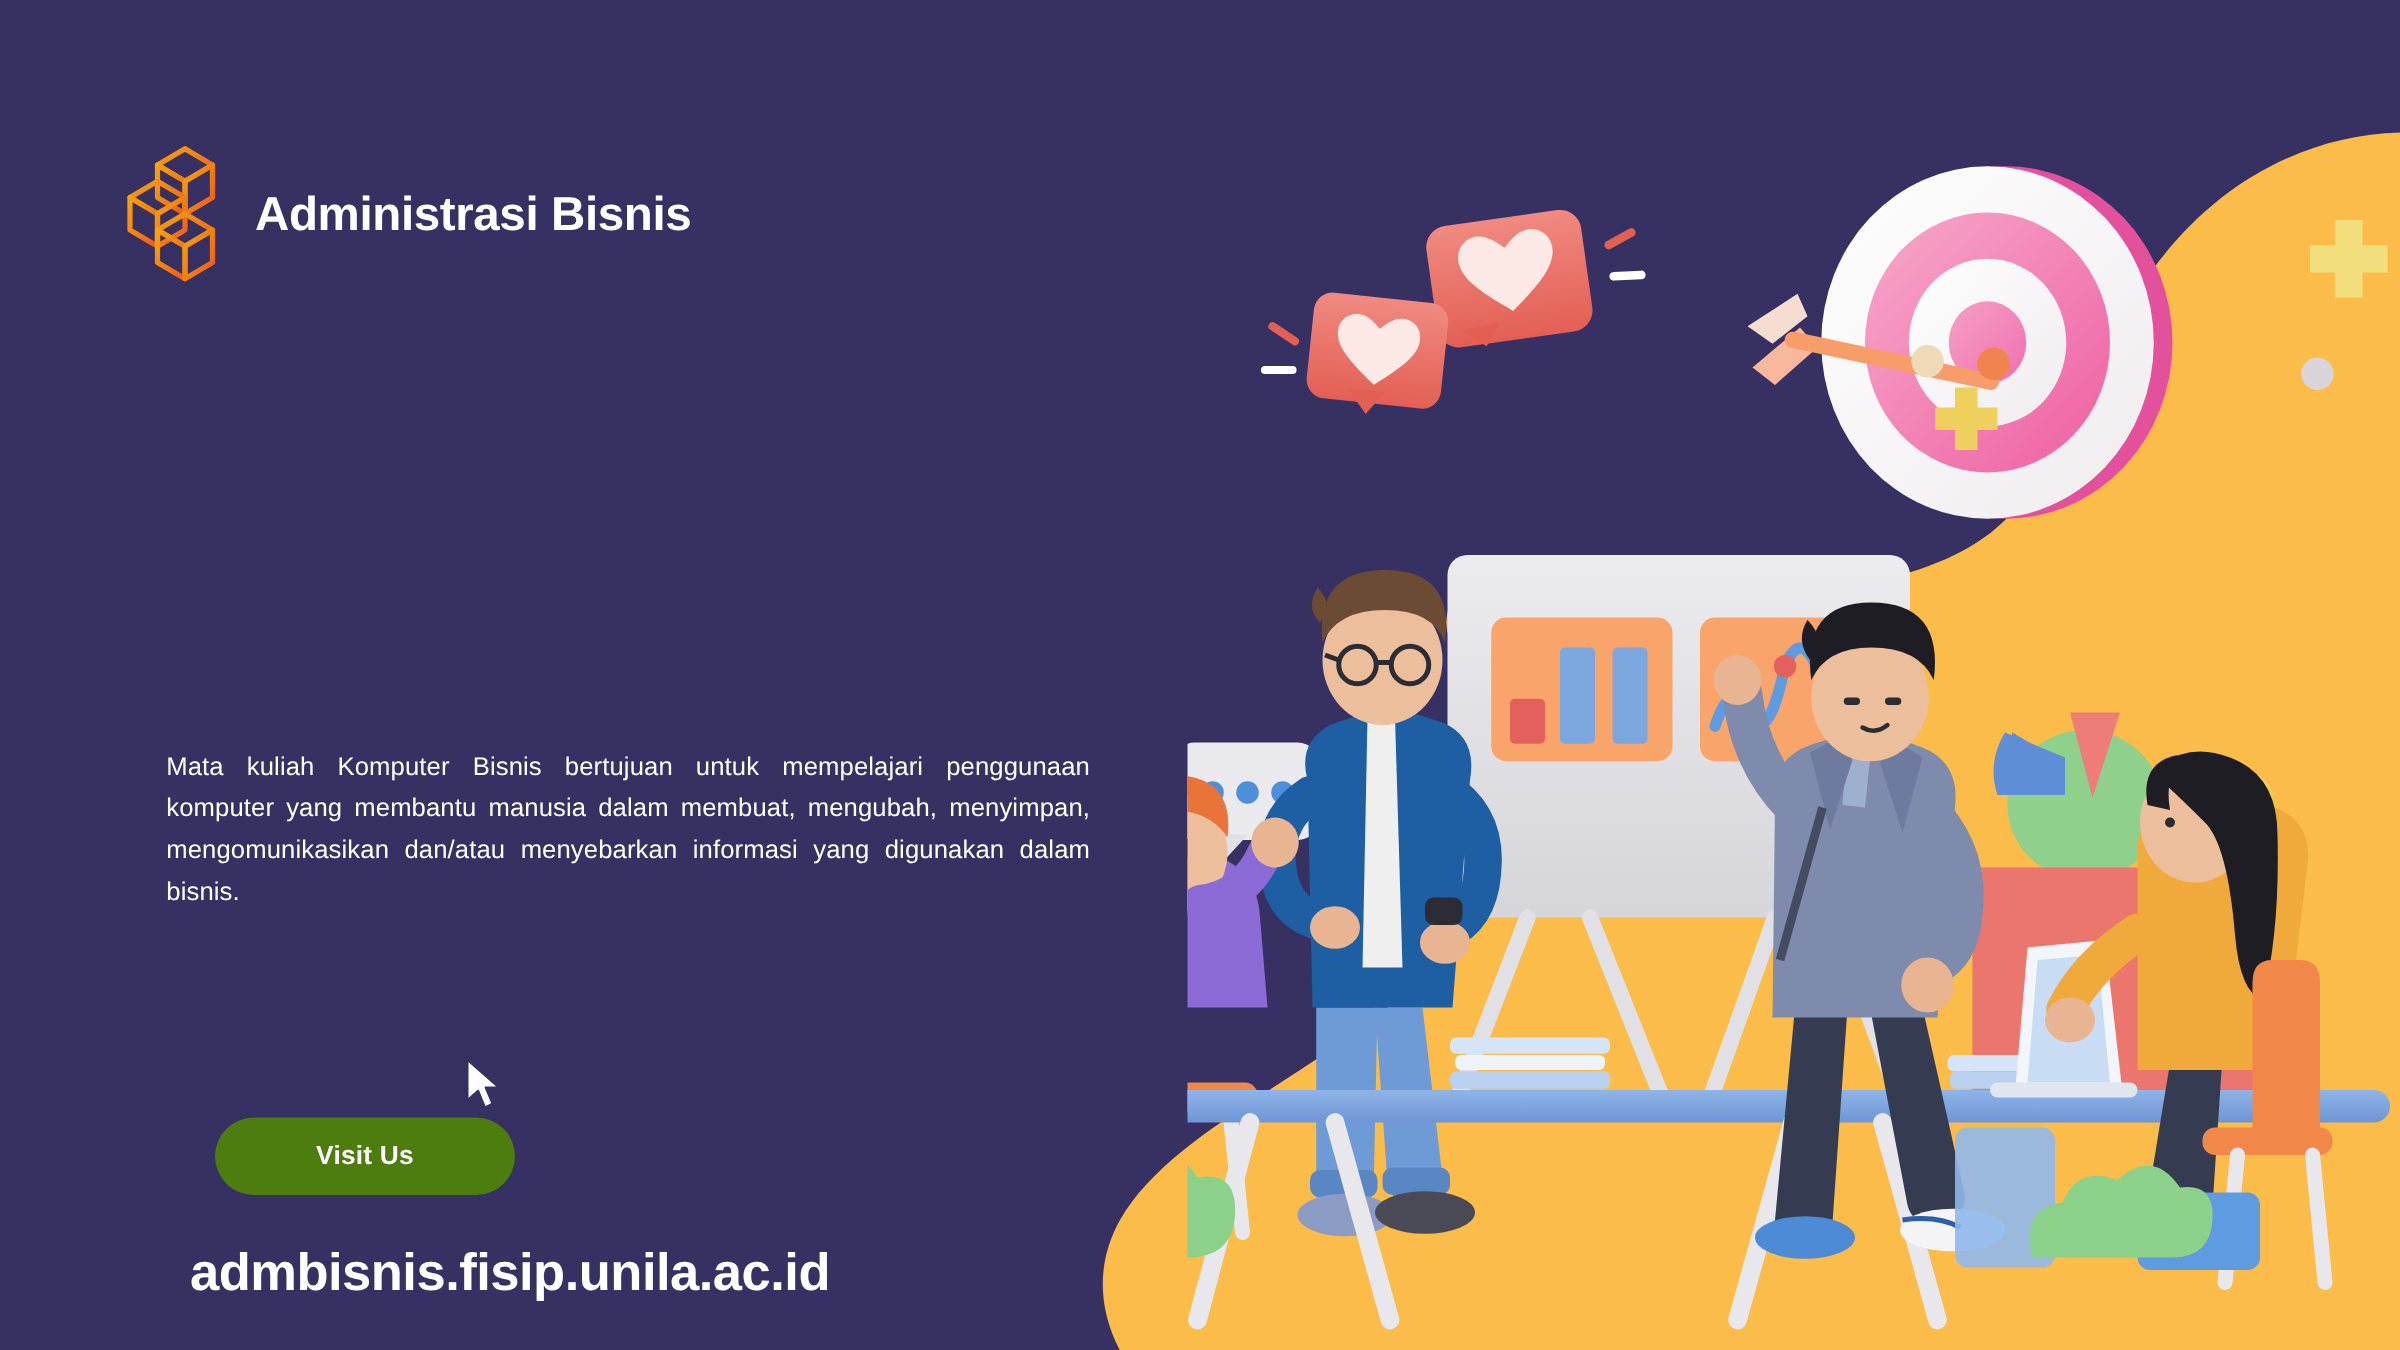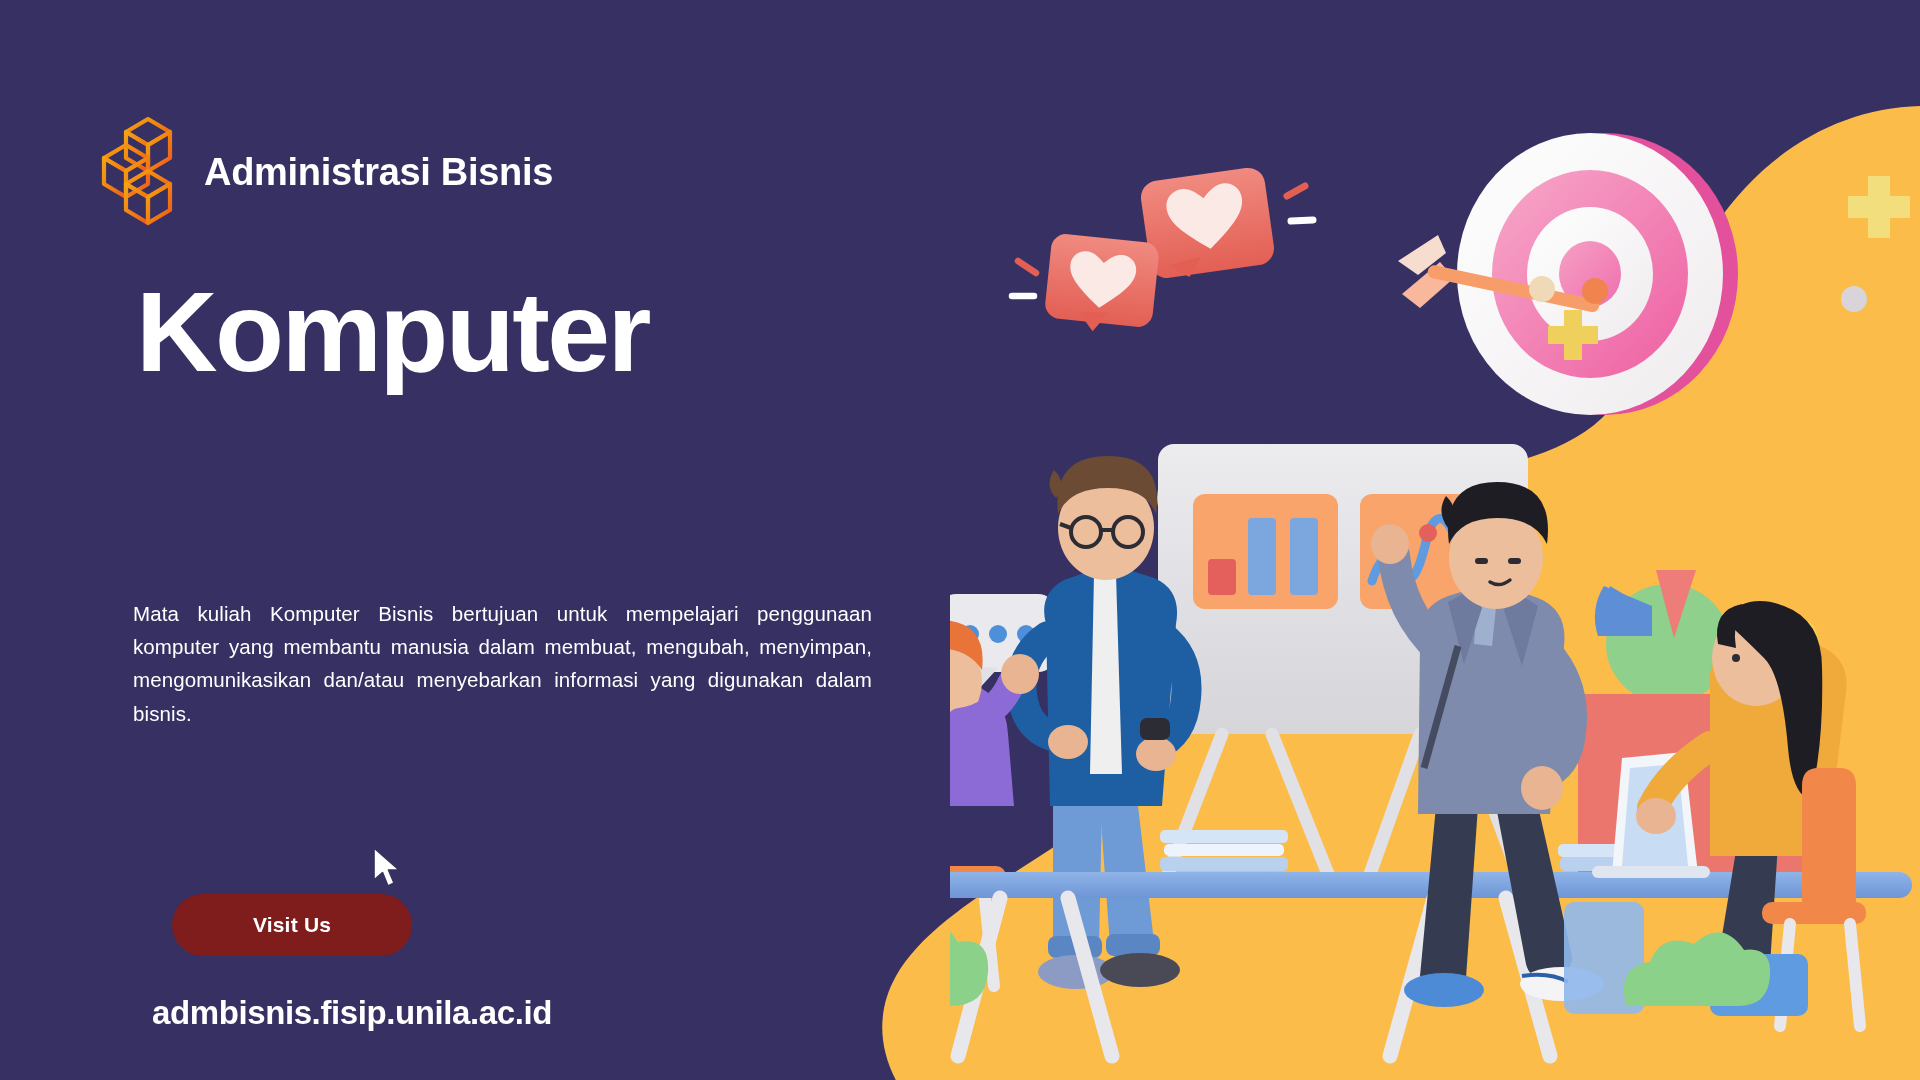--- a/index.html
+++ b/index.html
@@ -43,21 +43,21 @@
     position:absolute; left:172px; top:848px;
     width:240px; height:62px; border:0; border-radius:40px;
     background:#F05423; color:#ffffff;
     font-family:"Liberation Sans", sans-serif;
     font-size:21px; font-weight:700; letter-spacing:0.2px;
     cursor:pointer; display:flex; align-items:center; justify-content:center;
   }
 
   .url {
     position:absolute; left:152px; top:948px;
-    font-size:33px; font-weight:700; color:#ffffff; letter-spacing:-0.4px;
+    font-size:42px; font-weight:700; color:#ffffff; letter-spacing:-0.4px;
   }
 
   .cursor { position:absolute; left:370px; top:800px; width:34px; height:44px; pointer-events:none; }
 
   
   .illus { position:absolute; left:950px; top:0; width:970px; height:1080px; }
   .illus svg { display:block; width:100%; height:100%; }
 </style>
 </head>
 <body>
@@ -102,26 +102,25 @@
 
           <path d="M26 68 L48 55 L70 68 L48 81 Z"></path>
           <path d="M26 68 L26 94 L48 107 L48 81 Z"></path>
           <path d="M70 68 L70 94 L48 107 L48 81 Z"></path>
         </g>
       </svg>
       <div class="brand-name">Administrasi Bisnis</div>
     </div>
 
     <h1 class="headline">
-      <span class="l1">Komputer</span>
     </h1>
 
     <p class="lede">Mata kuliah Komputer Bisnis bertujuan untuk mempelajari penggunaan komputer yang membantu manusia dalam membuat, mengubah, menyimpan, mengomunikasikan dan/atau menyebarkan informasi yang digunakan dalam bisnis.</p>
 
-    <button class="cta" style="background: #7f1d1d;">Visit Us</button>
+    <button class="cta" style="background: #4d7c0f;">Visit Us</button>
 
     <div class="url">admbisnis.fisip.unila.ac.id</div>
 
     <svg class="cursor" viewBox="0 0 34 44" style="left: 370px; top: 800px;">
       <path d="M4 2 L4 34 L12.5 26.5 L18 40 L24 37 L18.5 24 L29 24 Z" fill="#ffffff" stroke="#373063" stroke-width="1.6" stroke-linejoin="round"></path>
     </svg>
   </div>
 
   <div class="illus">
     <svg viewBox="0 0 970 1080" aria-hidden="true">

